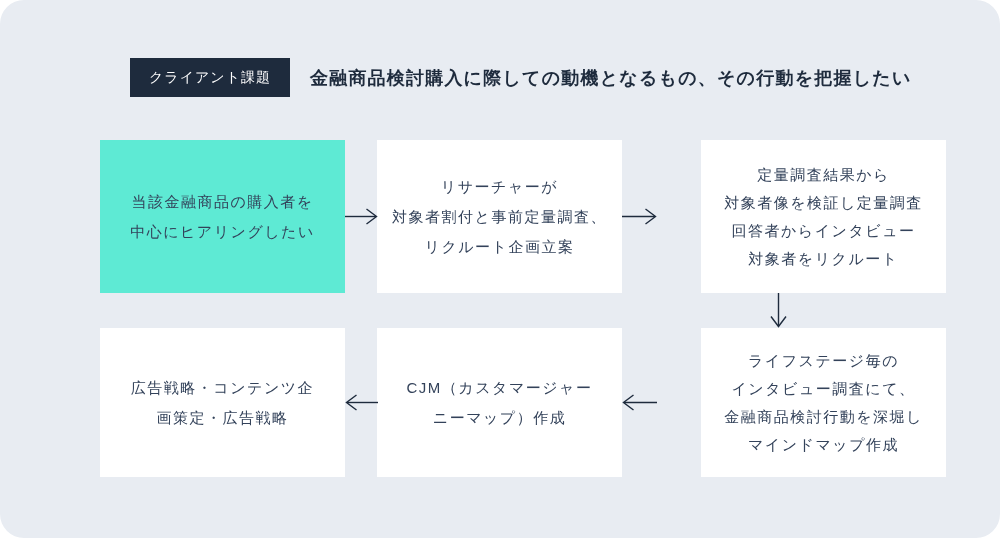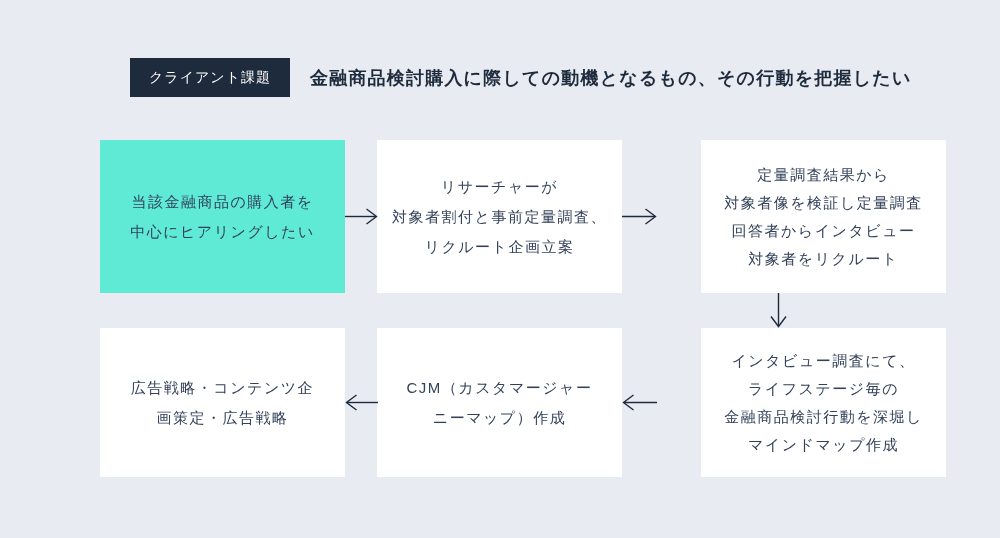--- a/index.html
+++ b/index.html
@@ -3,20 +3,21 @@
 <meta charset="utf-8">
 <style>
   * { margin: 0; padding: 0; box-sizing: border-box; }
   html, body { font-family: "Liberation Sans", sans-serif; }
   .stage {
     position: relative;
     width: 1000px;
     height: 538px;
     background: #e8ecf2;
     overflow: hidden;
+    border-radius: 24px;
   }
   
   .header {
     position: absolute;
     left: 130px;
     top: 58px;
     display: flex;
     align-items: center;
     gap: 20px;
   }
@@ -97,22 +98,22 @@
   </div>
 
   <div class="box tight row1 col3">
     <span class="box-line">定量調査結果から</span>
     <span class="box-line">対象者像を検証し定量調査</span>
     <span class="box-line">回答者からインタビュー</span>
     <span class="box-line">対象者をリクルート</span>
   </div>
 
   <div class="box tight row2 col3">
+    <span class="box-line">ライフステージ毎の</span>
     <span class="box-line">インタビュー調査にて、</span>
-    <span class="box-line">ライフステージ毎の</span>
     <span class="box-line">金融商品検討行動を深堀し</span>
     <span class="box-line">マインドマップ作成</span>
   </div>
 
   <div class="box row2 col2">
     <span class="box-line">CJM（カスタマージャー</span>
     <span class="box-line">ニーマップ）作成</span>
   </div>
 
   <div class="box row2 col1">

